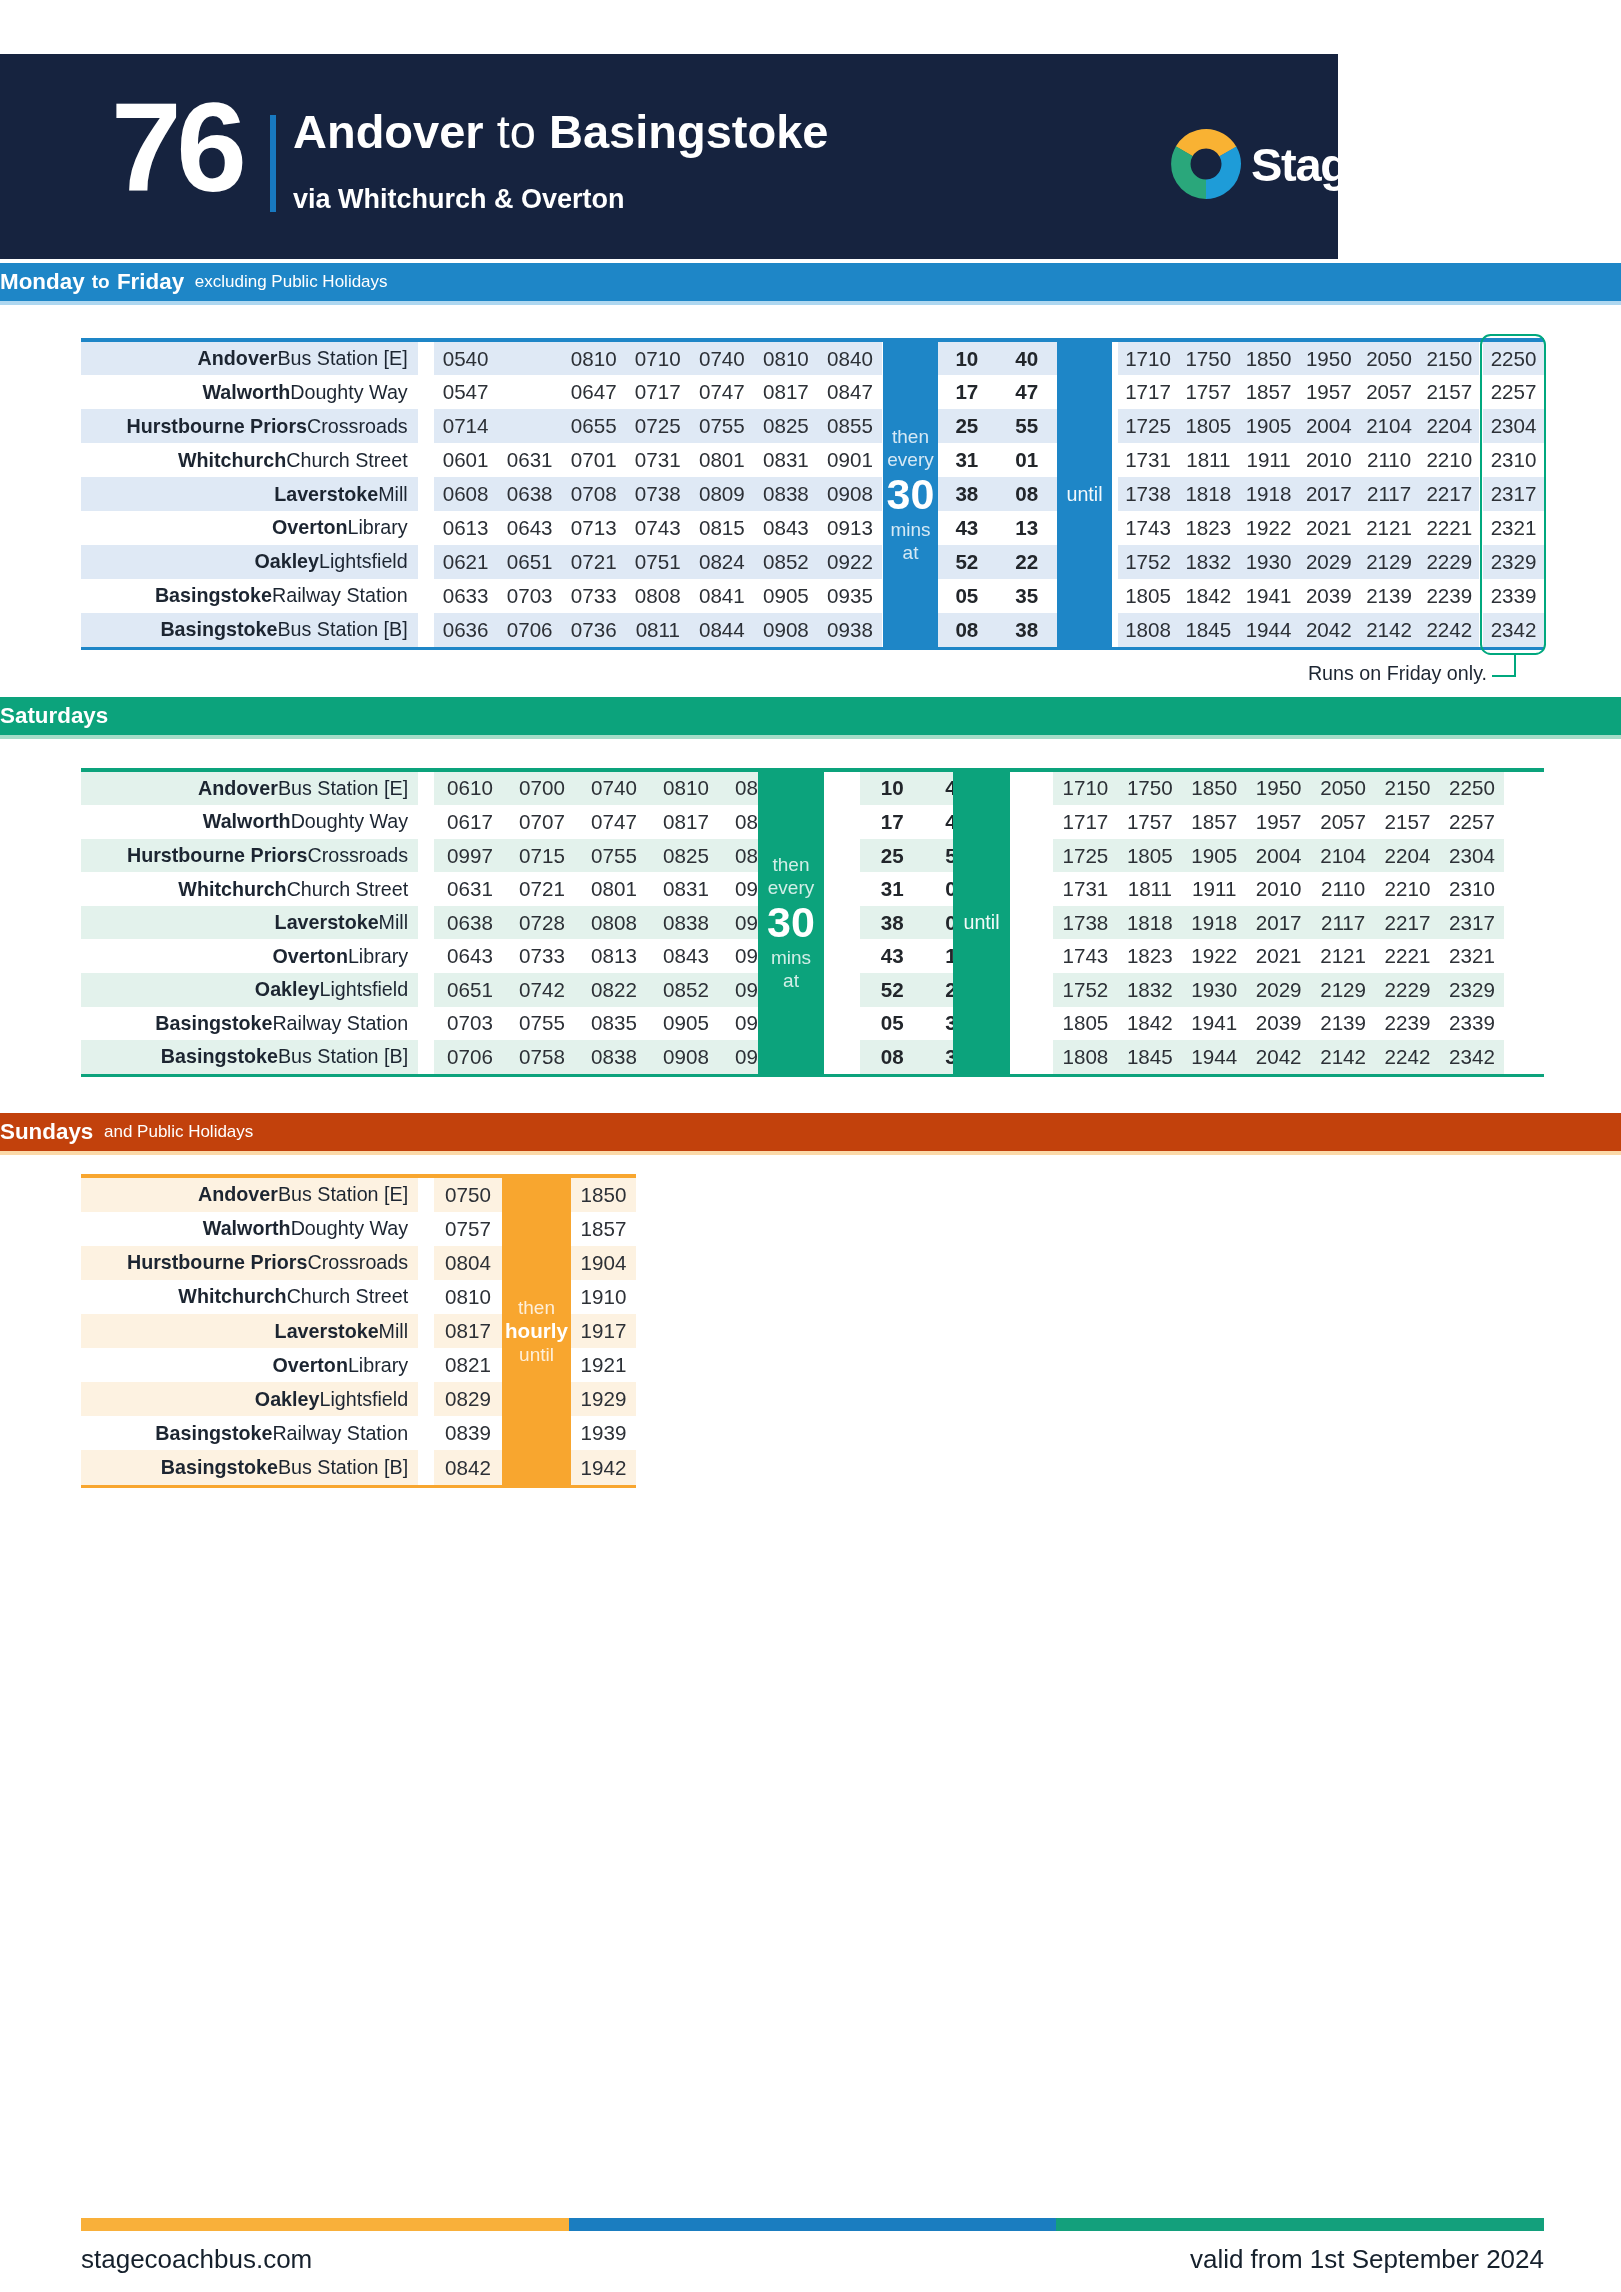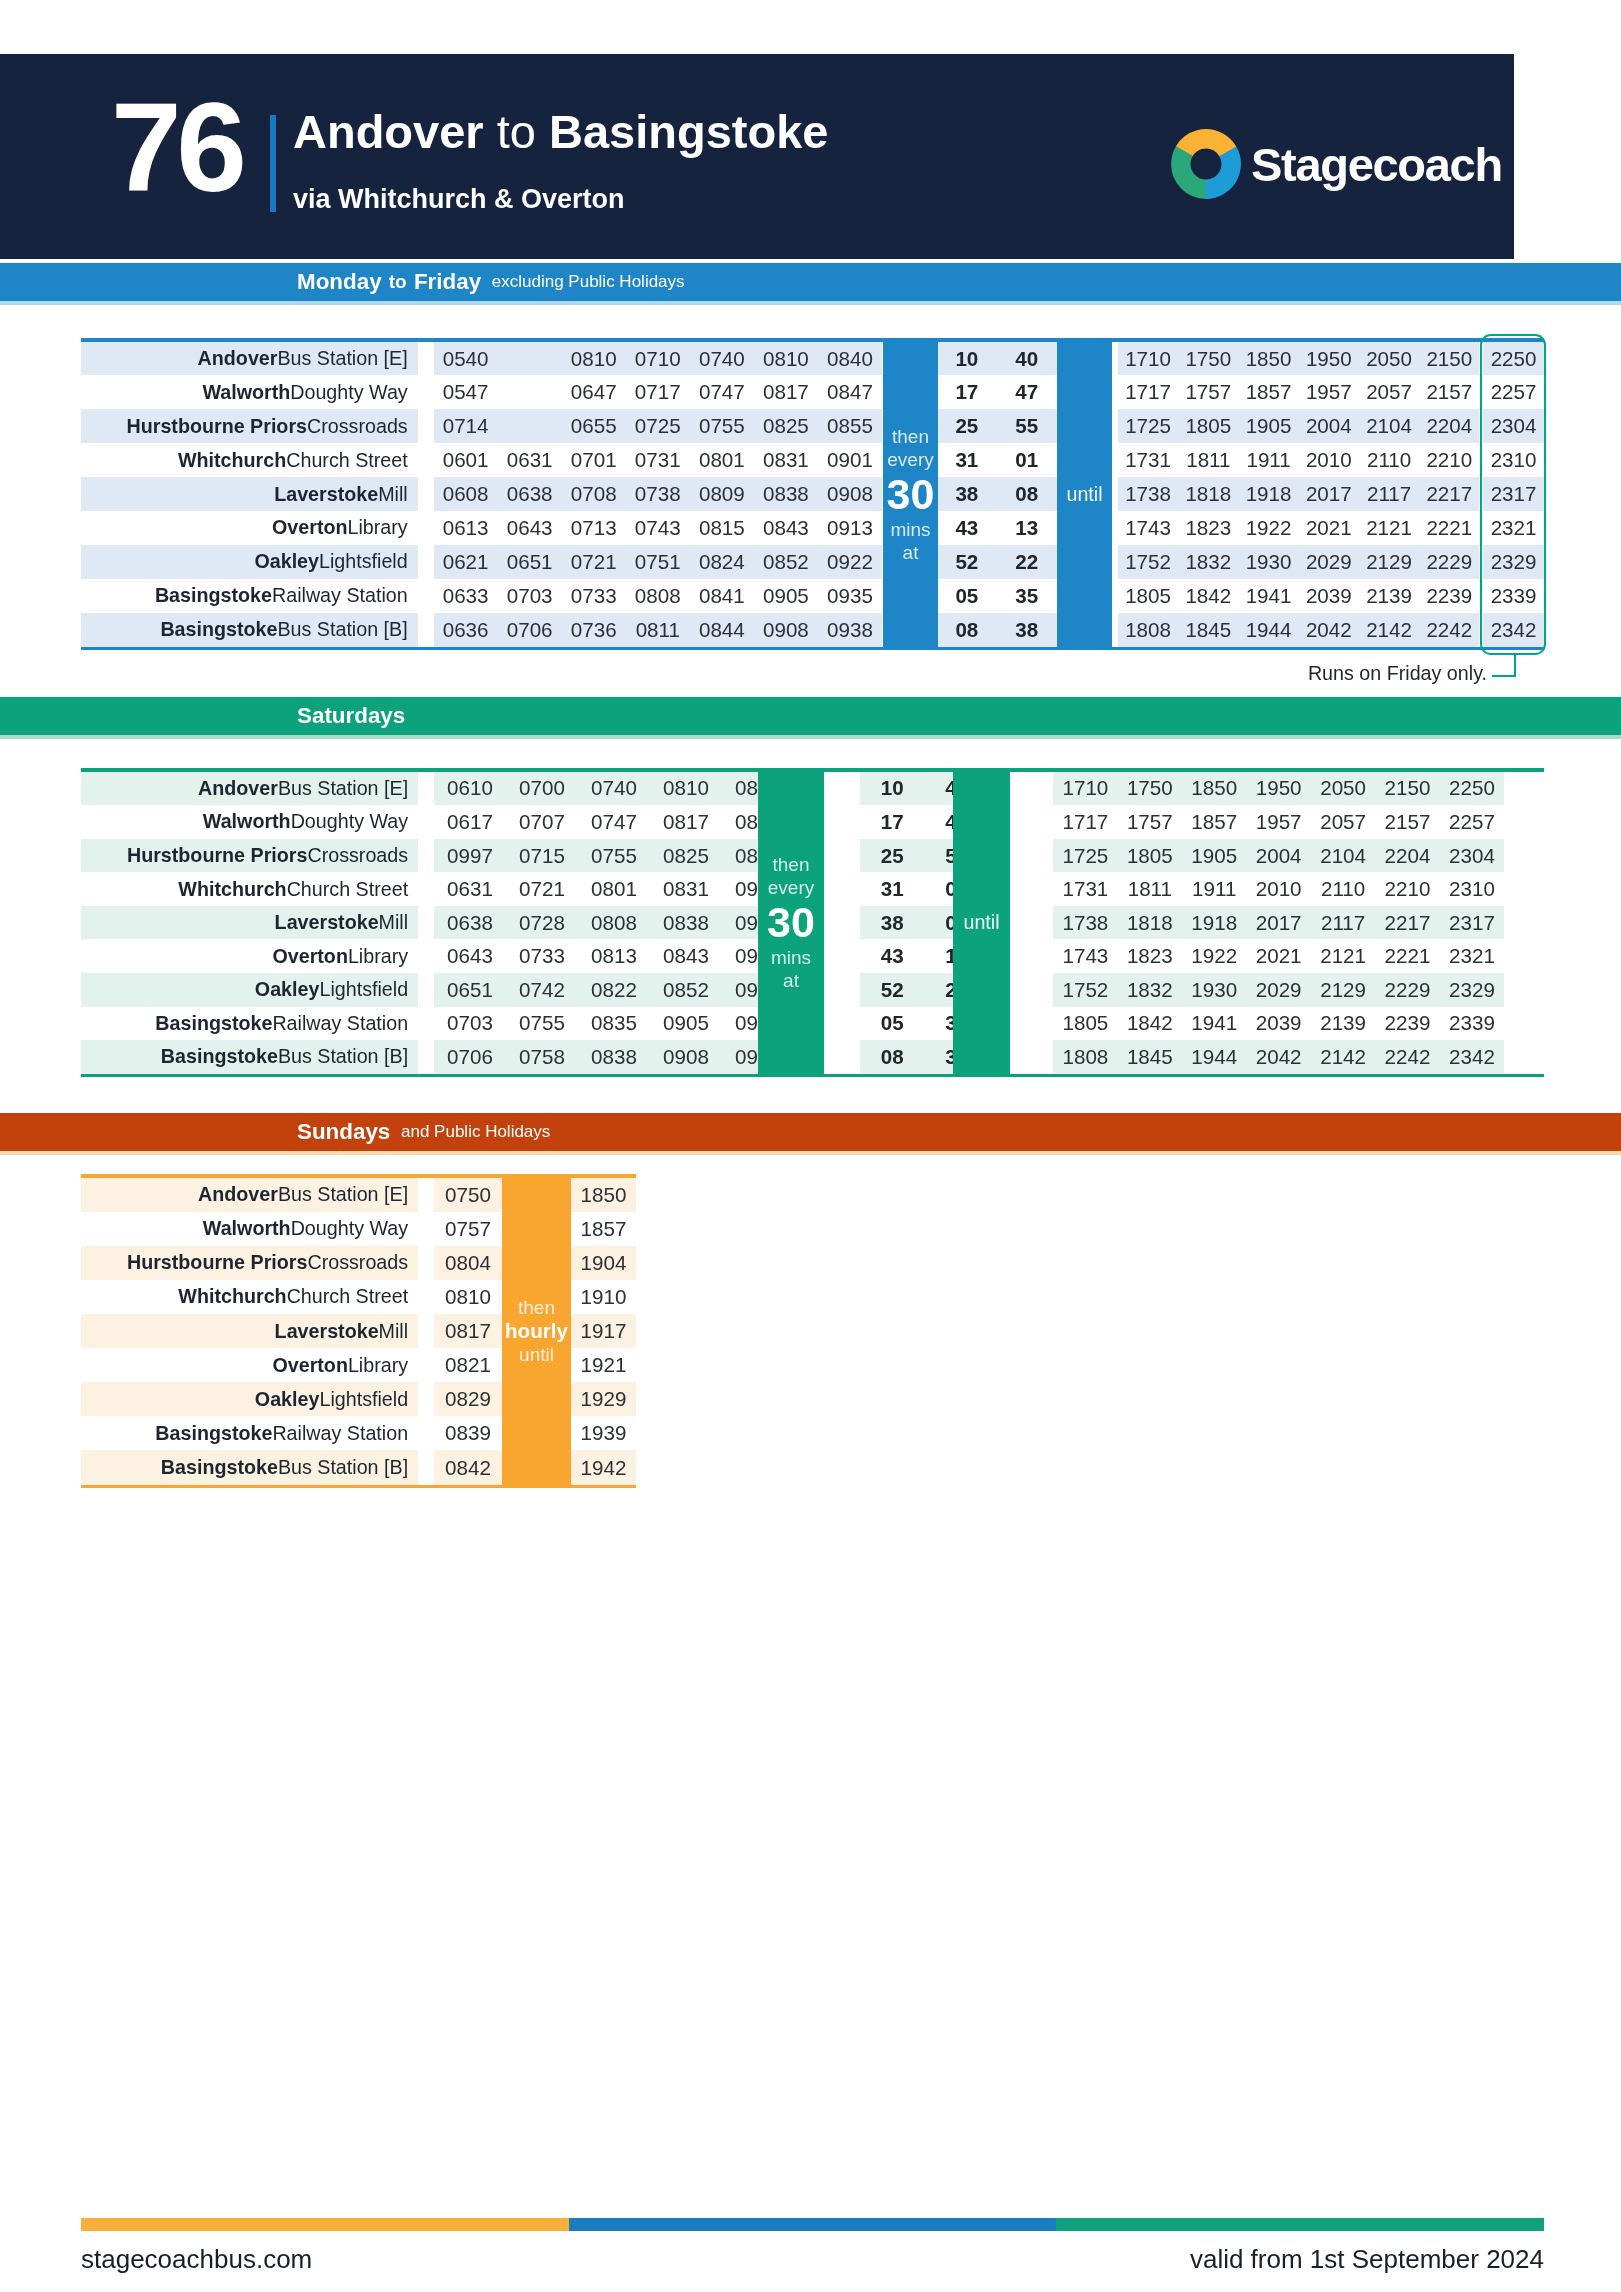--- a/index.html
+++ b/index.html
@@ -1,35 +1,35 @@
 <!DOCTYPE html>
 <html style="font-size:14.3px"><head>
 <meta charset="utf-8">
 <style>
   html,body{margin:0;padding:0;background:#fff;}
   #page{position:relative;width:1622px;height:2293px;background:#ffffff;overflow:hidden;
         font-family:"Liberation Sans",sans-serif;color:#1c2531;}
 
   
-  .header{position:absolute;left:0;top:54px;width:1514px;height:205px;background:#16233f;}
+  .header{position:absolute;left:0;top:54px;width:1338px;height:205px;background:#16233f;}
   .route-num{position:absolute;left:111px;top:29.6px;font-size:127px;font-weight:bold;color:#fff;
              letter-spacing:-5.4px;line-height:1;}
   .hdr-divider{position:absolute;left:270px;top:61px;width:6.3px;height:97px;background:#1879c0;}
   .titles{position:absolute;left:293px;top:54px;color:#fff;}
   .route-title{font-size:47px;line-height:1;white-space:nowrap;}
   .route-title b{font-weight:bold;}
   .route-title .t-to{font-weight:normal;}
   .route-sub{margin-top:29px;font-size:27px;font-weight:bold;}
   .logo{position:absolute;left:1170px;top:74px;display:flex;align-items:center;}
   .logo svg{display:block;}
   .wordmark{color:#fff;font-size:47px;font-weight:bold;letter-spacing:-1.3px;margin-left:9px;}
 
   
   .secbar{position:absolute;left:0;width:1622px;height:42px;display:flex;align-items:center;
-          padding-left:297px;box-sizing:border-box;color:#fff;white-space:nowrap;}
+          box-sizing:border-box;color:#fff;white-space:nowrap;}
   .bar-mf{top:263px;background:#1e86c7;border-bottom:4.5px solid #aed7f0;}
   .bar-sat{top:697px;background:#0ca37c;border-bottom:4.5px solid #a5dcc8;}
   .bar-sun{top:1113px;background:#c2410c;border-bottom:4.5px solid #fbd9a8;}
   .sb-b{font-weight:bold;font-size:22.4px;}
   .sb-to{font-size:19px;font-weight:bold;margin:0 7.2px;}
   .sb-r{font-size:17px;font-weight:normal;margin-left:10.7px;}
 
   
   .tbl{position:absolute;left:81px;}
   .tbl-mf{top:338px;width:1463px;}

